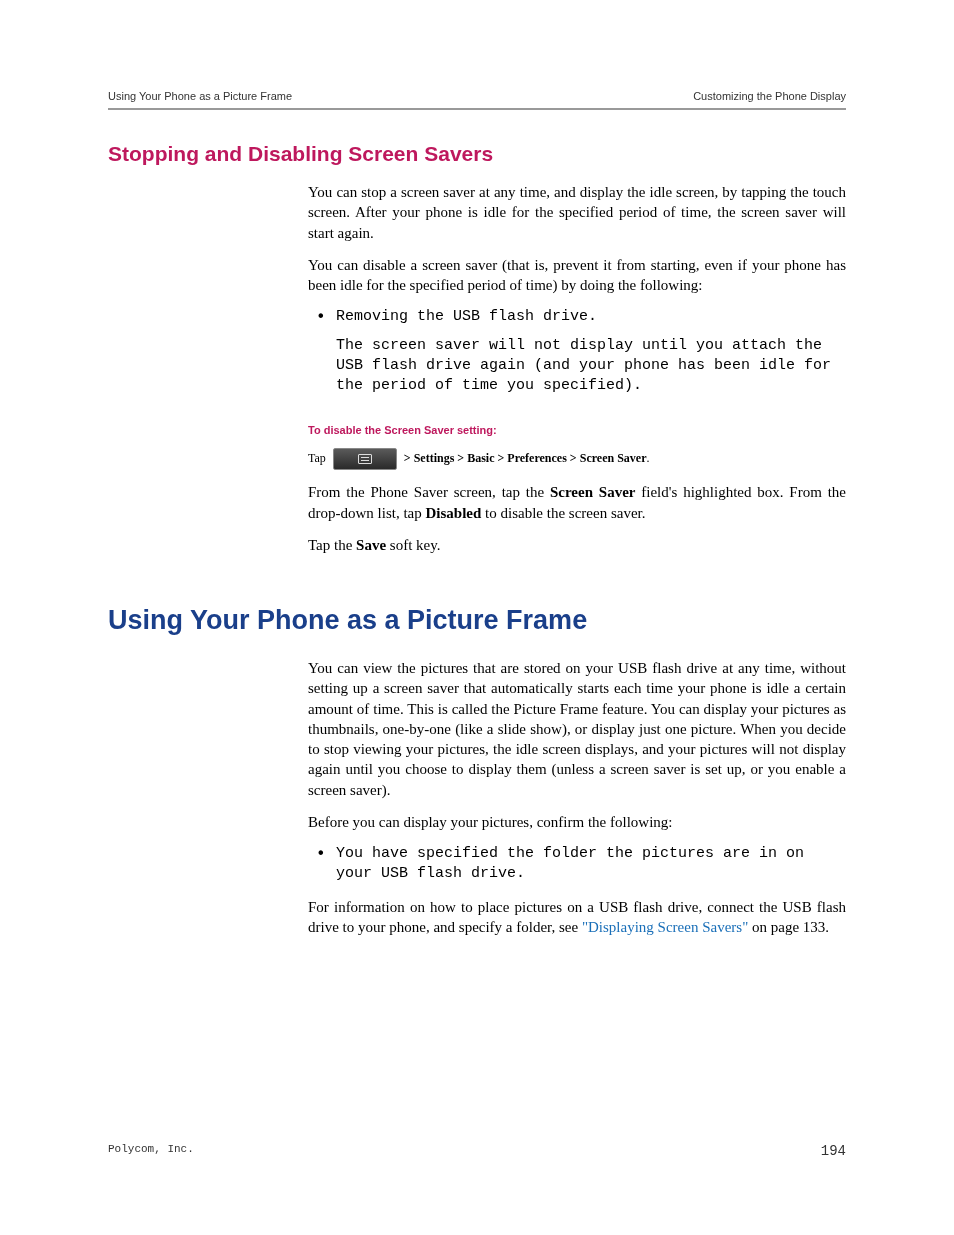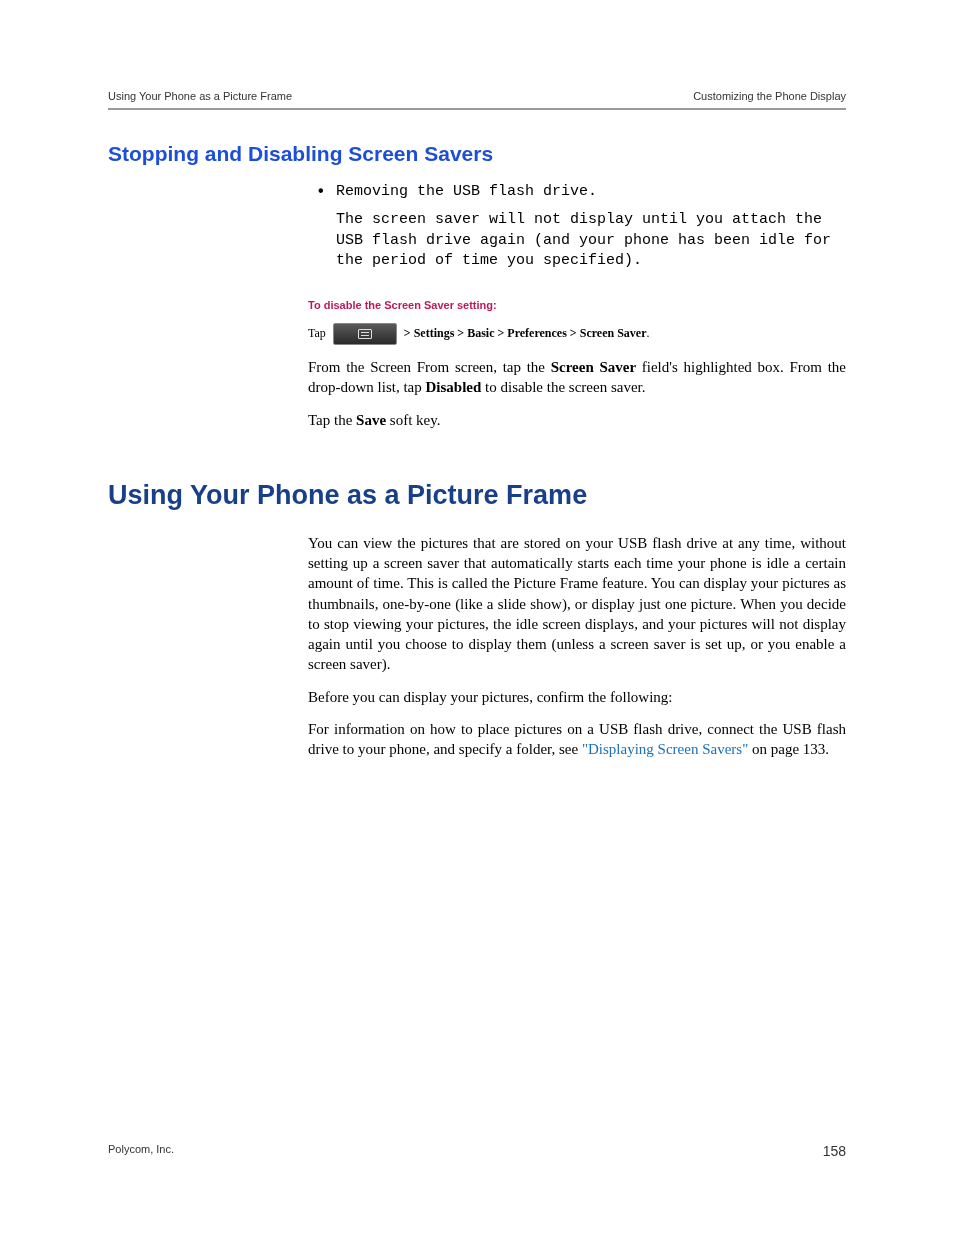--- a/index.html
+++ b/index.html
@@ -24,21 +24,21 @@
       margin-bottom: 6px;
     }
     .header-divider {
       border-top: 2px solid #999;
       margin-bottom: 32px;
     }
     .section-heading {
       font-family: Arial, Helvetica, sans-serif;
       font-size: 21px;
       font-weight: bold;
-      color: #1d4ed8;
+      color: #be185d;
       margin-bottom: 16px;
       margin-top: 12px;
     }
     .main-heading {
       font-family: Arial, Helvetica, sans-serif;
       font-size: 27px;
       font-weight: bold;
       color: #1a3f8a;
       margin-top: 50px;
       margin-bottom: 22px;
@@ -136,74 +136,79 @@
     .link {
       color: #1a6fb8;
     }
     .footer-row {
       position: absolute;
       bottom: 76px;
       left: 108px;
       right: 108px;
       display: flex;
       justify-content: space-between;
-      font-family: Liberation Sans, sans-serif;
+      font-family: Liberation Mono, monospace;
       font-size: 11px;
       color: #333;
     }
     .page-num {
       font-size: 14px;
     }
   </style>
 </head>
 <body>
 
 <div class="header-row">
   <span>Using Your Phone as a Picture Frame</span>
   <span>Customizing the Phone Display</span>
 </div>
 <div class="header-divider"></div>
 
 <h2 class="section-heading">Stopping and Disabling Screen Savers</h2>
 
 <div class="body-content">
+  <p class="body-para">You can stop a screen saver at any time, and display the idle screen, by tapping the touch screen. After your phone is idle for the specified period of time, the screen saver will start again.</p>
+  <p class="body-para">You can disable a screen saver (that is, prevent it from starting, even if your phone has been idle for the specified period of time) by doing the following:</p>
 
   <ul class="bullet-list">
     <li>
       <span>Removing the USB flash drive.</span>
       <div class="sub-para">The screen saver will not display until you attach the USB flash drive again (and your phone has been idle for the period of time you specified).</div>
     </li>
   </ul>
 
   <div class="sub-heading">To disable the Screen Saver setting:</div>
 
   <div class="inline-flow">
     <span>Tap </span><span class="icon-button"><span class="icon-menu-glyph"></span></span><span class="bold">  &gt; Settings &gt; Basic &gt; Preferences &gt; Screen Saver</span><span>.</span>
   </div>
 
   <p class="body-para">
-    <span>From the Screen From screen, tap the </span><span class="bold">Screen Saver</span><span> field's highlighted box. From the drop-down list, tap </span><span class="bold">Disabled</span><span> to disable the screen saver.</span>
+    <span>From the Phone Saver screen, tap the </span><span class="bold">Screen Saver</span><span> field's highlighted box. From the drop-down list, tap </span><span class="bold">Disabled</span><span> to disable the screen saver.</span>
   </p>
 
   <p class="body-para">
     <span>Tap the </span><span class="bold">Save</span><span> soft key.</span>
   </p>
 
 </div>
 
 <h1 class="main-heading">Using Your Phone as a Picture Frame</h1>
 
 <div class="body-content">
   <p class="body-para">You can view the pictures that are stored on your USB flash drive at any time, without setting up a screen saver that automatically starts each time your phone is idle a certain amount of time. This is called the Picture Frame feature. You can display your pictures as thumbnails, one-by-one (like a slide show), or display just one picture. When you decide to stop viewing your pictures, the idle screen displays, and your pictures will not display again until you choose to display them (unless a screen saver is set up, or you enable a screen saver).</p>
   <p class="body-para">Before you can display your pictures, confirm the following:</p>
 
   <ul class="bullet-list">
+    <li>
+      <span>You have specified the folder the pictures are in on your USB flash drive.</span>
+    </li>
   </ul>
 
   <p class="body-para">
     <span>For information on how to place pictures on a USB flash drive, connect the USB flash drive to your phone, and specify a folder, see </span><span class="link">"Displaying Screen Savers"</span><span> on page 133.</span>
   </p>
 </div>
 
 <div class="footer-row">
   <span>Polycom, Inc.</span>
-  <span class="page-num">158</span>
+  <span class="page-num">194</span>
 </div>
 
 </body></html>

